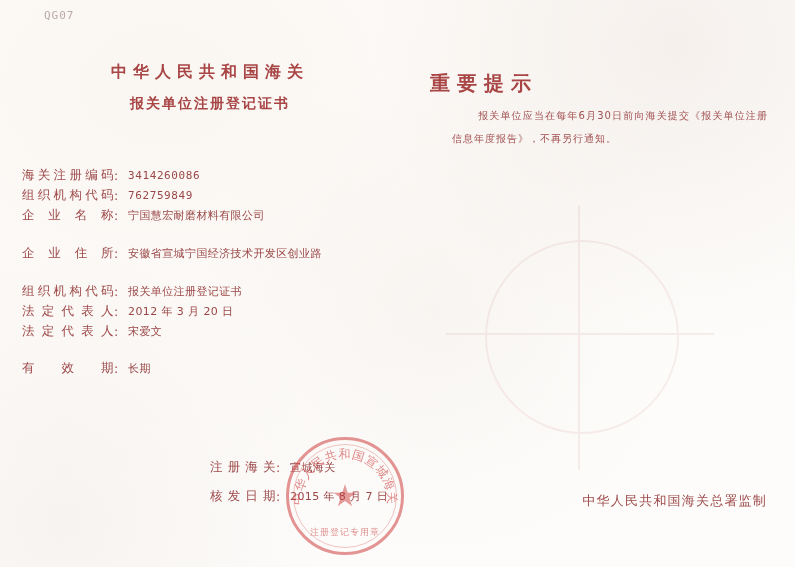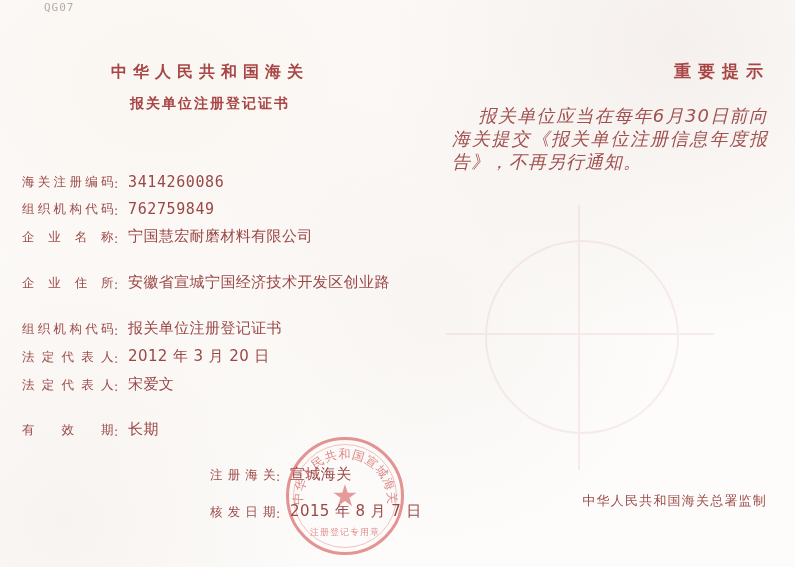--- a/index.html
+++ b/index.html
@@ -28,21 +28,21 @@
     inset: 0;
     background:
       radial-gradient(circle at 85% 8%, rgba(235,225,220,.45) 0%, rgba(255,255,255,0) 35%),
       radial-gradient(circle at 8% 92%, rgba(238,230,226,.4) 0%, rgba(255,255,255,0) 30%),
       radial-gradient(circle at 55% 55%, rgba(240,234,230,.35) 0%, rgba(255,255,255,0) 45%);
     pointer-events: none;
   }
   .corner-code {
     position: absolute;
     left: 44px;
-    top: 1px;
+    top: 9px;
     font-size: 11px;
     color: #b9a9a6;
     letter-spacing: 1px;
     font-family: "DejaVu Sans Mono", monospace;
   }
 
   
   .title-left {
     position: absolute;
     left: 30px;
@@ -60,79 +60,77 @@
   .title-left .line2 {
     font-size: 14px;
     letter-spacing: 2px;
     font-weight: bold;
     margin-top: 12px;
     color: #a84545;
   }
   .title-right {
     position: absolute;
     left: 430px;
-    top: 60px;
+    top: 70px;
     width: 340px;
-    text-align: right;
-    font-size: 17px;
+    text-align: left;
+    font-size: 20px;
     letter-spacing: 7px;
     font-weight: bold;
     color: #a84545;
   }
 
   
   .notice {
     position: absolute;
     left: 452px;
     top: 104px;
     width: 316px;
-    font-size: 18px;
+    font-size: 10px;
     line-height: 23px;
     color: #a05050;
     letter-spacing: 1px;
     text-align: justify;
-    font-style: italic;
   }
   .notice .indent { display: inline-block; width: 26px; }
 
   
   .fields {
     position: absolute;
     left: 22px;
     top: 167px;
     width: 430px;
   }
   .row {
     display: flex;
-    align-items: flex-end;
+    align-items: center;
     margin-bottom: 3px;
   }
   .row.gap-big { margin-top: 21px; }
   .row.gap-mid { margin-top: 20px; }
   .label {
     width: 92px;
     flex: 0 0 92px;
     font-size: 12.5px;
     color: #9d4a4a;
     letter-spacing: .5px;
     text-align: justify;
     text-align-last: justify;
   }
   .colon {
     flex: 0 0 8px;
     font-size: 12.5px;
     color: #9d4a4a;
   }
   .value {
-    font-size: 15px;
+    font-size: 11px;
     color: #9a4747;
     letter-spacing: .4px;
     padding-left: 6px;
     white-space: nowrap;
-    margin-top: 6px;
   }
   .value.mono {
     font-family: "DejaVu Sans Mono", monospace;
     letter-spacing: .6px;
   }
 
   
   .footer-fields {
     position: absolute;
     left: 210px;

